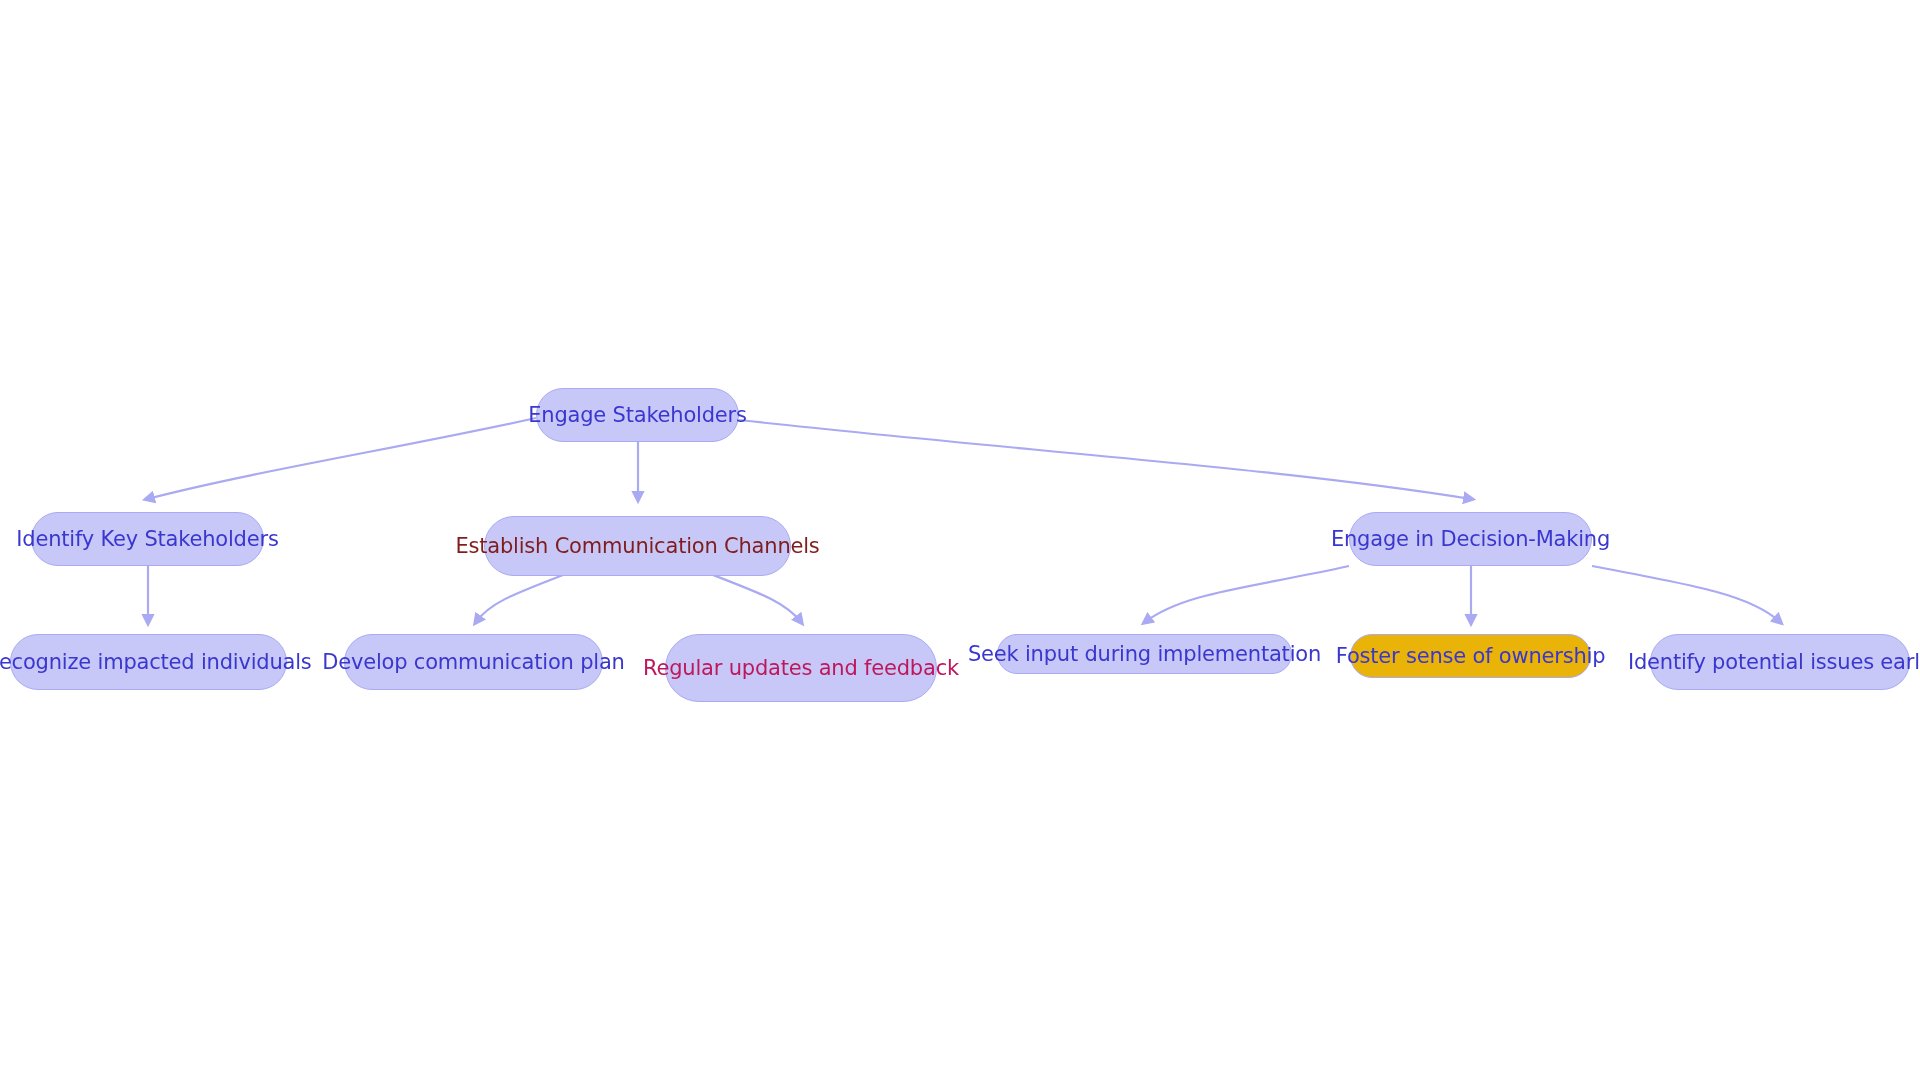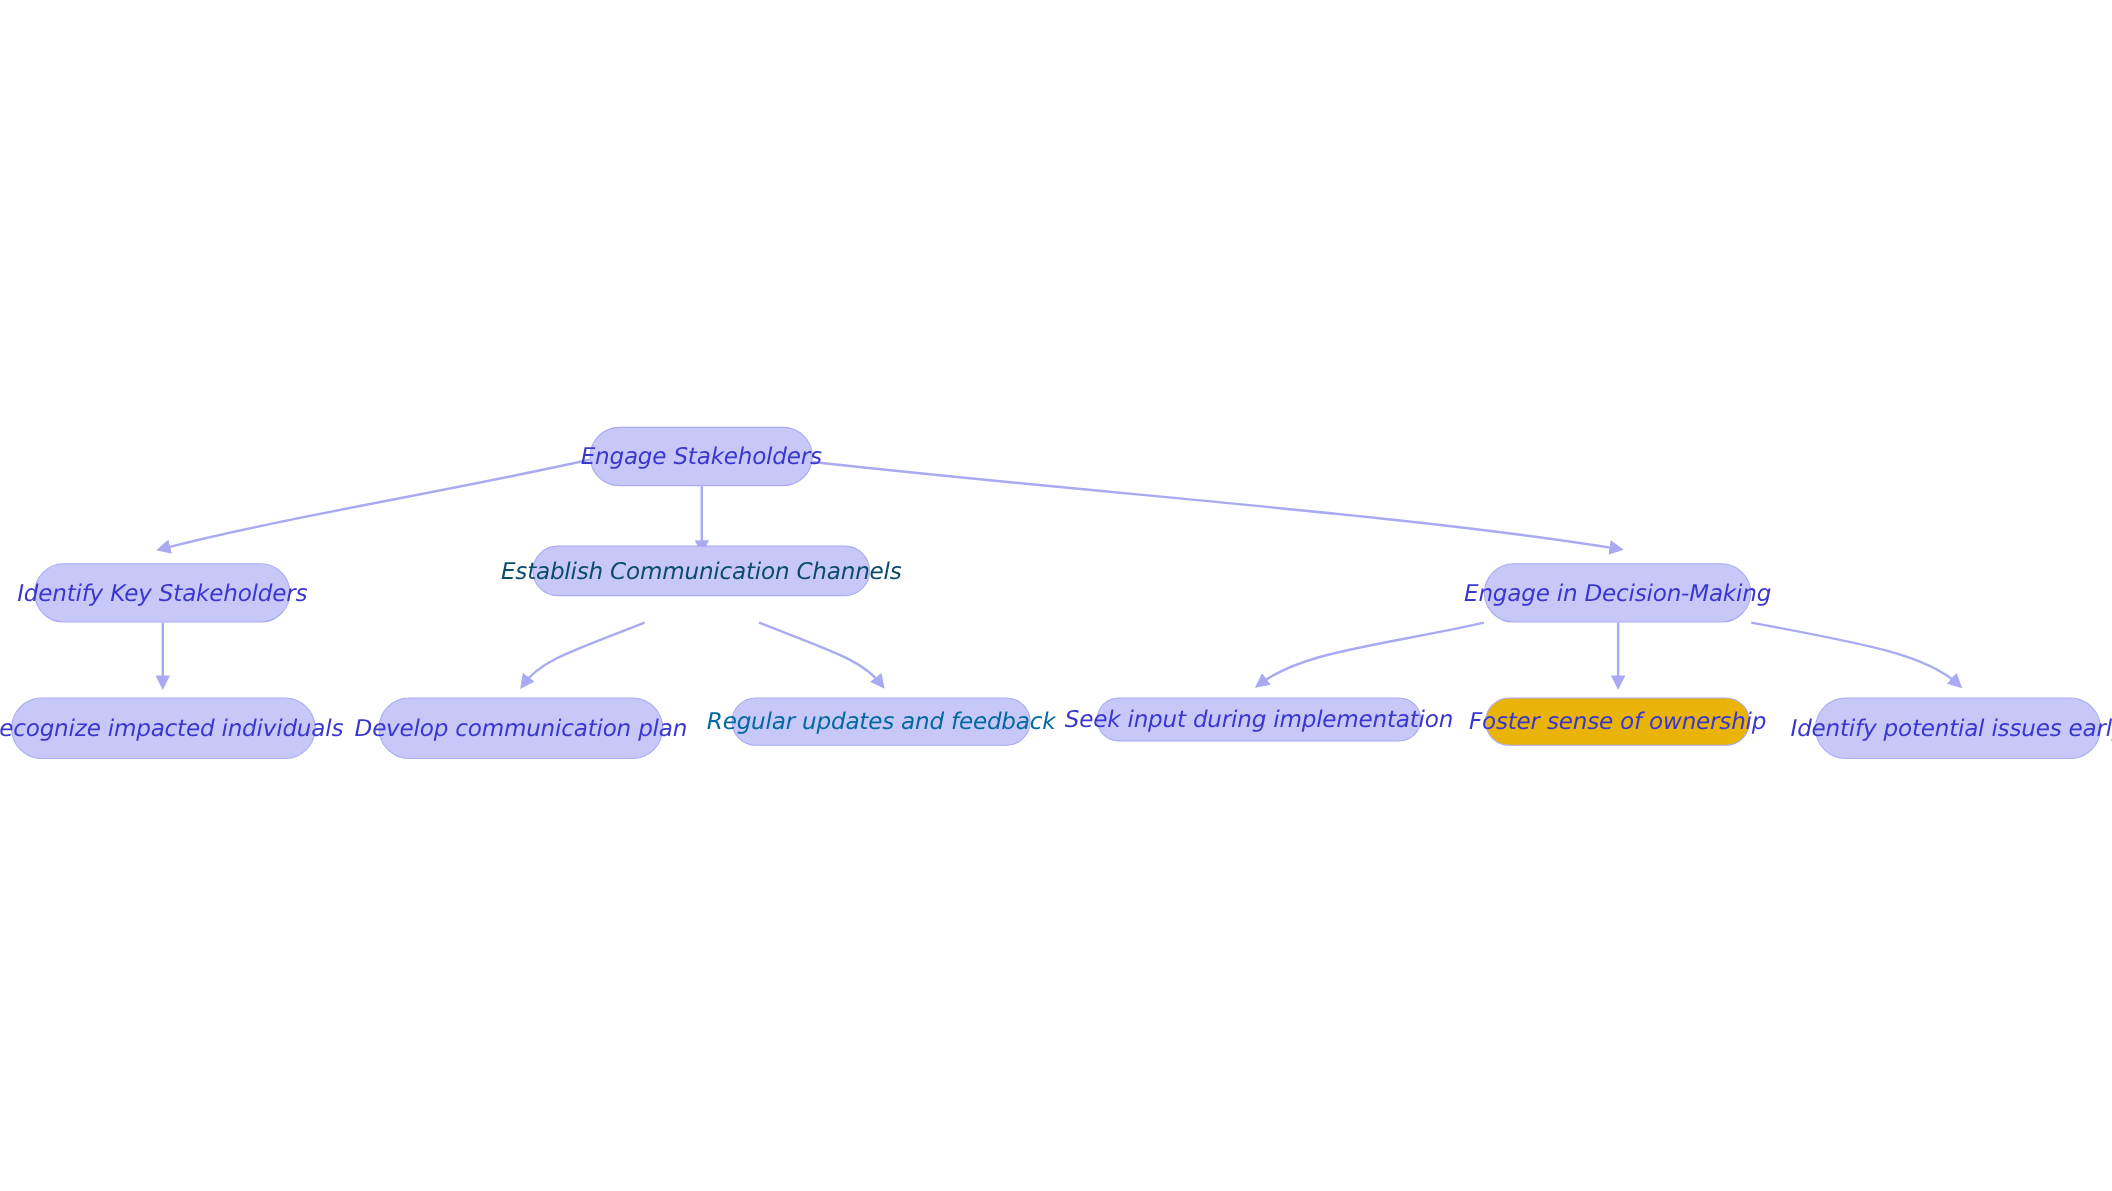--- a/index.html
+++ b/index.html
@@ -40,21 +40,20 @@
     font-size: 21px;
     font-family: "DejaVu Sans", sans-serif;
     letter-spacing: -0.2px;
     white-space: nowrap;
     text-align: center;
     padding: 0 14px;
   }
   .node-label {
     display: block;
     line-height: 1;
-    font-style: italic;
   }
 </style>
 </head>
 <body>
 
 <div id="flow-canvas">
   <svg id="edge-layer" viewBox="0 0 1920 1083" xmlns="http://www.w3.org/2000/svg">
       <defs>
         <marker id="arrow" viewBox="0 0 10 10" refX="6" refY="5" markerWidth="6" markerHeight="6" orient="auto-start-reverse">
           <path d="M 0 0 L 10 5 L 0 10 z" fill="#a9aaf2"></path>
@@ -70,33 +69,33 @@
       <path d="M 1471,566 L 1471,622" fill="none" stroke="#a9aaf2" stroke-width="2.2" marker-end="url(#arrow)"></path>
       <path d="M 1592,566 C 1700,586 1752,596 1780,622" fill="none" stroke="#a9aaf2" stroke-width="2.2" marker-end="url(#arrow)"></path>
     </svg>
   <div id="node-layer">
       <div class="node" style="left: 536px; top: 388px; width: 203px; height: 54px; background: rgb(199, 200, 248); border-color: rgb(169, 170, 242); color: rgb(58, 55, 207);">
         <span class="node-label">Engage Stakeholders</span>
       </div>
       <div class="node" style="left: 31px; top: 512px; width: 233px; height: 54px; background: rgb(199, 200, 248); border-color: rgb(169, 170, 242); color: rgb(58, 55, 207); text-align: right;">
         <span class="node-label">Identify Key Stakeholders</span>
       </div>
-      <div class="node" style="left: 484px; top: 496px; width: 307px; height: 46px; background: rgb(199, 200, 248); border-color: rgb(169, 170, 242); color: #0c4a6e;">
+      <div class="node" style="left: 484px; top: 516px; width: 307px; height: 60px; background: rgb(199, 200, 248); border-color: rgb(169, 170, 242); color: #7f1d1d;">
         <span class="node-label">Establish Communication Channels</span>
       </div>
       <div class="node" style="left: 1349px; top: 512px; width: 243px; height: 54px; background: rgb(199, 200, 248); border-color: rgb(169, 170, 242); color: rgb(58, 55, 207);">
         <span class="node-label">Engage in Decision-Making</span>
       </div>
       <div class="node" style="left: 10px; top: 634px; width: 277px; height: 56px; background: rgb(199, 200, 248); border-color: rgb(169, 170, 242); color: rgb(58, 55, 207);">
         <span class="node-label">Recognize impacted individuals</span>
       </div>
       <div class="node" style="left: 344px; top: 634px; width: 259px; height: 56px; background: rgb(199, 200, 248); border-color: rgb(169, 170, 242); color: rgb(58, 55, 207);">
         <span class="node-label">Develop communication plan</span>
       </div>
-      <div class="node" style="left: 665px; top: 634px; width: 272px; height: 44px; background: rgb(199, 200, 248); border-color: rgb(169, 170, 242); color: #0369a1;">
+      <div class="node" style="left: 665px; top: 634px; width: 272px; height: 68px; background: rgb(199, 200, 248); border-color: rgb(169, 170, 242); color: #be185d;">
         <span class="node-label">Regular updates and feedback</span>
       </div>
       <div class="node" style="left: 997px; top: 634px; width: 295px; height: 40px; background: rgb(199, 200, 248); border-color: rgb(169, 170, 242); color: rgb(58, 55, 207);">
         <span class="node-label">Seek input during implementation</span>
       </div>
       <div class="node" style="left: 1350px; top: 634px; width: 241px; height: 44px; background: #eab308; border-color: rgb(169, 170, 242); color: rgb(58, 55, 207);">
         <span class="node-label">Foster sense of ownership</span>
       </div>
       <div class="node" style="left: 1650px; top: 634px; width: 260px; height: 56px; background: rgb(199, 200, 248); border-color: rgb(169, 170, 242); color: rgb(58, 55, 207);">
         <span class="node-label">Identify potential issues early</span>

